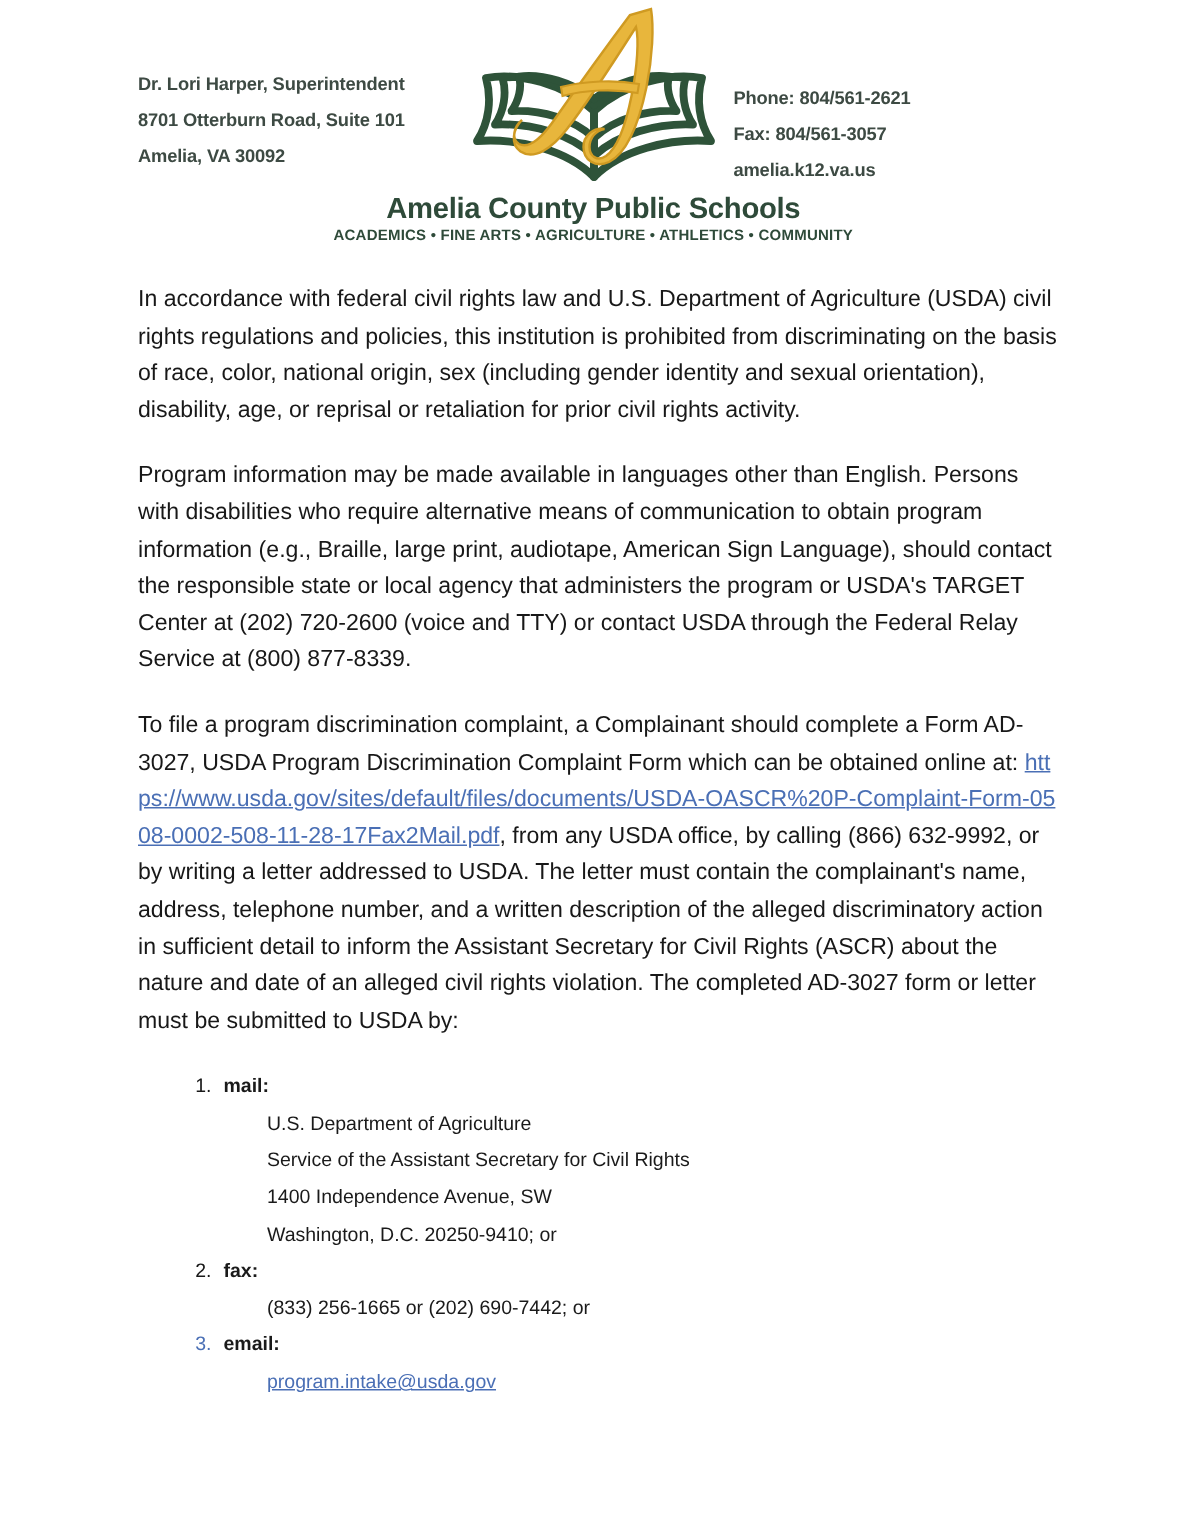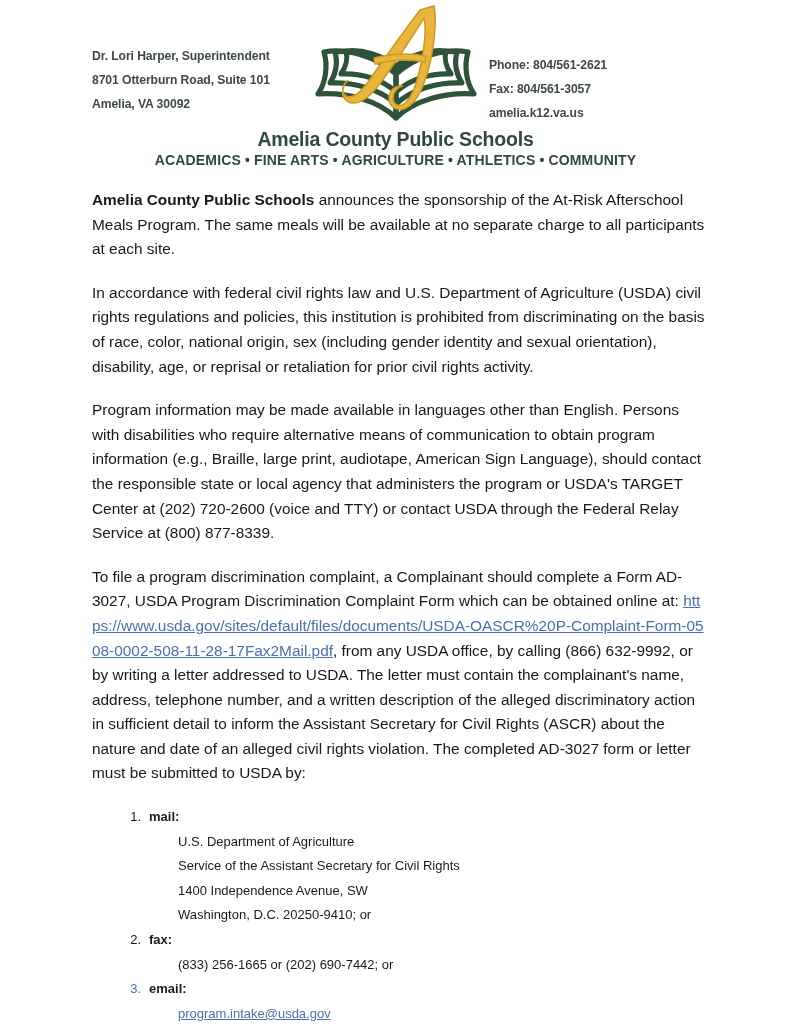--- a/index.html
+++ b/index.html
@@ -73,21 +73,21 @@
     font-size: 19.5px;
     font-weight: bold;
     color: #2e4a39;
     letter-spacing: -0.2px;
     line-height: 1.05;
     margin-top: -3px;
     white-space: nowrap;
   }
   .logo-tagline {
     font-family: "Liberation Sans Narrow", "Liberation Sans", sans-serif;
-    font-size: 14px;
+    font-size: 10px;
     font-weight: bold;
     color: #2e4a39;
     letter-spacing: 0.15px;
     margin-top: 3px;
     white-space: nowrap;
   }
 
   
   .content {
     position: absolute;
@@ -192,21 +192,20 @@
 
     <div class="lh-right">
       <div class="lh-line">Phone: 804/561-2621</div>
       <div class="lh-line">Fax: 804/561-3057</div>
       <div class="lh-line">amelia.k12.va.us</div>
     </div>
   </div>
 
   <div class="content">
 
-    <p class="para"><span class="b">Amelia County Public Schools</span><span> announces the sponsorship of the At-Risk Afterschool Meals Program. The same meals will be available at no separate charge to all participants at each site.</span></p>
 
     <p class="para">In accordance with federal civil rights law and U.S. Department of Agriculture (USDA) civil rights regulations and policies, this institution is prohibited from discriminating on the basis of race, color, national origin, sex (including gender identity and sexual orientation), disability, age, or reprisal or retaliation for prior civil rights activity.</p>
 
     <p class="para">Program information may be made available in languages other than English. Persons with disabilities who require alternative means of communication to obtain program information (e.g., Braille, large print, audiotape, American Sign Language), should contact the responsible state or local agency that administers the program or USDA's TARGET Center at (202) 720-2600 (voice and TTY) or contact USDA through the Federal Relay Service at (800) 877-8339.</p>
 
     <p class="para"><span>To file a program discrimination complaint, a Complainant should complete a Form AD-3027, USDA Program Discrimination Complaint Form which can be obtained online at: </span><a class="link nowrap-url" href="#">https://www.usda.gov/sites/default/files/documents/USDA-OASCR%20P-Complaint-Form-0508-0002-508-11-28-17Fax2Mail.pdf</a><span>, from any USDA office, by calling (866) 632-9992, or by writing a letter addressed to USDA. The letter must contain the complainant's name, address, telephone number, and a written description of the alleged discriminatory action in sufficient detail to inform the Assistant Secretary for Civil Rights (ASCR) about the nature and date of an alleged civil rights violation. The completed AD-3027 form or letter must be submitted to USDA by:</span></p>
 
     <ol class="addr-list">
 
       <li>

